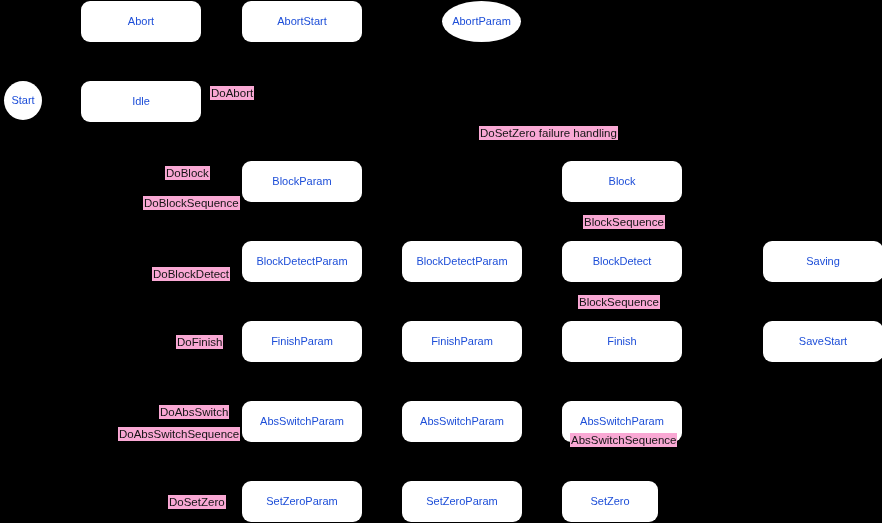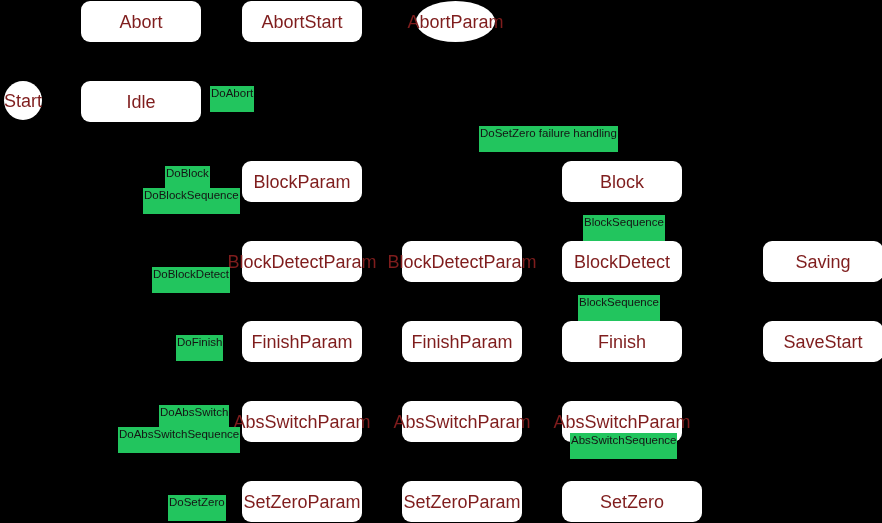--- a/index.html
+++ b/index.html
@@ -11,65 +11,65 @@
     position: relative;
     width: 882px;
     height: 523px;
     background: #000000;
     overflow: hidden;
     font-family: "Liberation Sans", sans-serif;
   }
   .node {
     position: absolute;
     background: #ffffff;
-    color: #7f1d1d;
+    color: #1d4ed8;
     display: flex;
     align-items: center;
     justify-content: center;
-    font-size: 18px;
+    font-size: 11px;
     line-height: 1;
     box-sizing: border-box;
     white-space: nowrap;
   }
   .node.rect {
     border-radius: 9px;
   }
   .node.pill {
     border-radius: 50% / 50%;
   }
   .node.circle {
     border-radius: 50%;
   }
   .edge-label {
     position: absolute;
-    background: #22c55e;
+    background: #f9a8d4;
     color: #141414;
     font-size: 11.5px;
     line-height: 14px;
-    height: 26px;
+    height: 14px;
     padding: 0 1px;
     box-sizing: border-box;
     white-space: nowrap;
     display: block;
   }
 </style>
 </head>
 <body>
 
 <div id="canvas">
     <div class="node circle" style="left: 4px; top: 81px; width: 38px; height: 39px;">
       <span>Start</span>
     </div>
     <div class="node rect" style="left: 81px; top: 1px; width: 120px; height: 41px;">
       <span>Abort</span>
     </div>
     <div class="node rect" style="left: 242px; top: 1px; width: 120px; height: 41px;">
       <span>AbortStart</span>
     </div>
-    <div class="node pill" style="left: 416px; top: 1px; width: 79px; height: 41px; text-align: center;">
+    <div class="node pill" style="left: 442px; top: 1px; width: 79px; height: 41px; text-align: center;">
       <span>AbortParam</span>
     </div>
     <div class="node rect" style="left: 81px; top: 81px; width: 120px; height: 41px;">
       <span>Idle</span>
     </div>
     <div class="node rect" style="left: 242px; top: 161px; width: 120px; height: 41px;">
       <span>BlockParam</span>
     </div>
     <div class="node rect" style="left: 562px; top: 161px; width: 120px; height: 41px;">
       <span>Block</span>
@@ -106,27 +106,27 @@
     </div>
     <div class="node rect" style="left: 562px; top: 401px; width: 120px; height: 41px;">
       <span>AbsSwitchParam</span>
     </div>
     <div class="node rect" style="left: 242px; top: 481px; width: 120px; height: 41px;">
       <span>SetZeroParam</span>
     </div>
     <div class="node rect" style="left: 402px; top: 481px; width: 120px; height: 41px;">
       <span>SetZeroParam</span>
     </div>
-    <div class="node rect" style="left: 562px; top: 481px; width: 140px; height: 41px;">
+    <div class="node rect" style="left: 562px; top: 481px; width: 96px; height: 41px;">
       <span>SetZero</span>
     </div>
     <span class="edge-label" style="left: 210px; top: 86px;">DoAbort</span>
     <span class="edge-label" style="left: 479px; top: 126px;">DoSetZero failure handling</span>
     <span class="edge-label" style="left: 165px; top: 166px;">DoBlock</span>
-    <span class="edge-label" style="left: 143px; top: 188px;">DoBlockSequence</span>
+    <span class="edge-label" style="left: 143px; top: 196px;">DoBlockSequence</span>
     <span class="edge-label" style="left: 583px; top: 215px;">BlockSequence</span>
     <span class="edge-label" style="left: 152px; top: 255px; margin-top: 12px;">DoBlockDetect</span>
     <span class="edge-label" style="left: 578px; top: 295px;">BlockSequence</span>
     <span class="edge-label" style="left: 176px; top: 335px;">DoFinish</span>
     <span class="edge-label" style="left: 570px; top: 392px; margin-top: 41px;">AbsSwitchSequence</span>
     <span class="edge-label" style="left: 159px; top: 405px;">DoAbsSwitch</span>
     <span class="edge-label" style="left: 118px; top: 427px;">DoAbsSwitchSequence</span>
     <span class="edge-label" style="left: 168px; top: 495px;">DoSetZero</span>
   </div>
 

